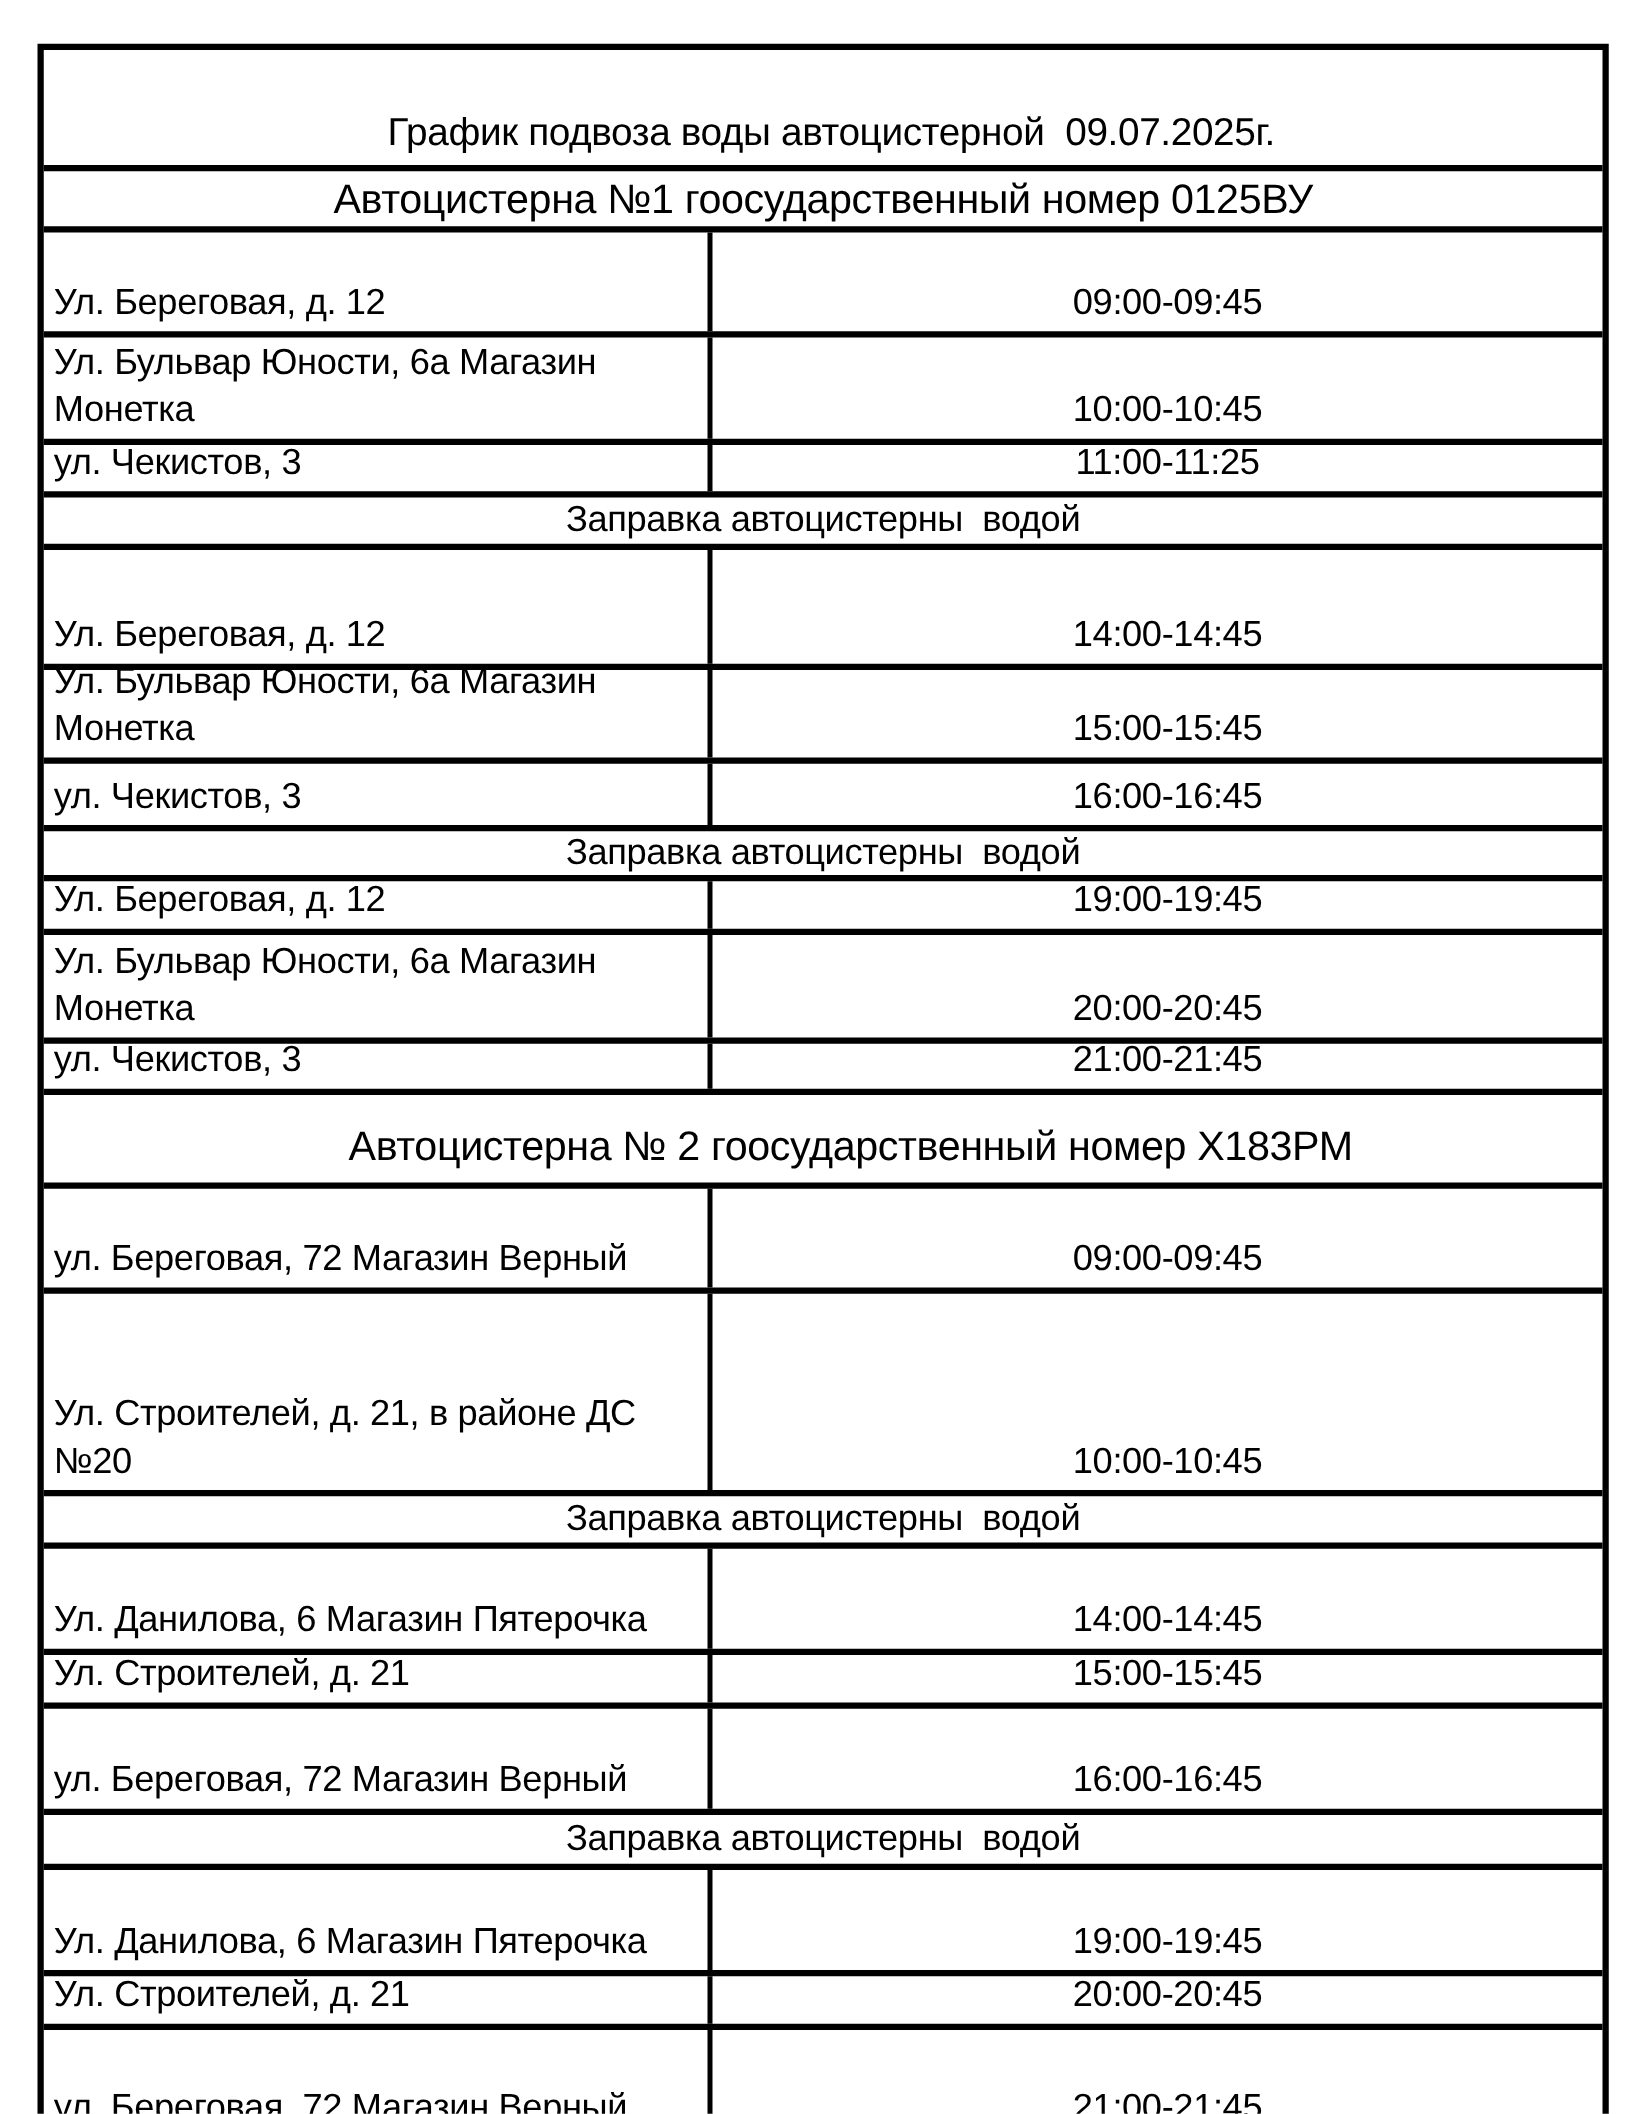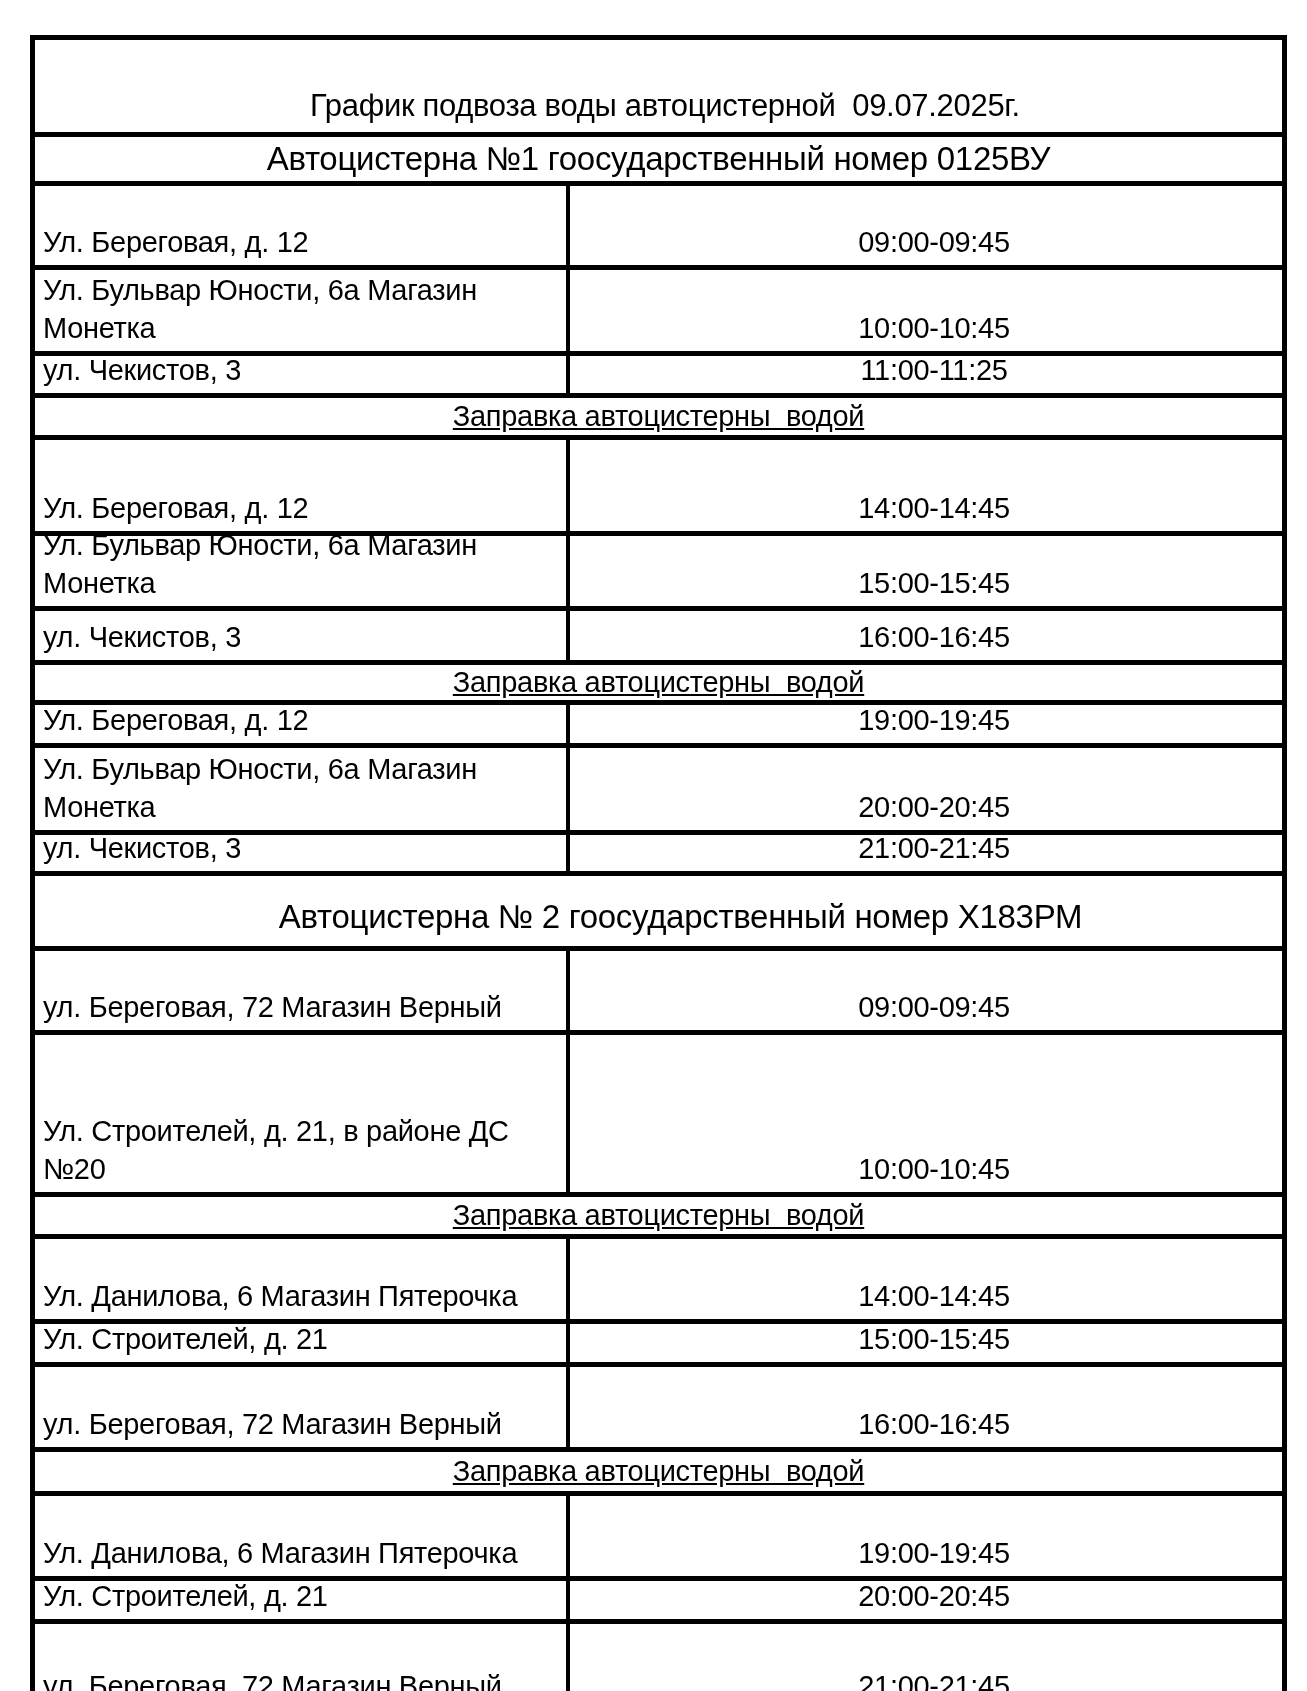--- a/index.html
+++ b/index.html
@@ -71,21 +71,20 @@
     justify-content: center;
     padding-bottom: 4px;
     text-align: center;
     margin-left: 16px;
   }
   .refill {
     align-items: center;
     justify-content: center;
     font-size: 29px;
     white-space: pre-wrap;
-    text-decoration: underline;
   }
 </style>
 </head>
 <body>
 
 <div class="page">
   <div class="schedule-table">
 
     <div class="row title-row" style="height:97px">График подвоза воды автоцистерной  09.07.2025г.</div>
 

